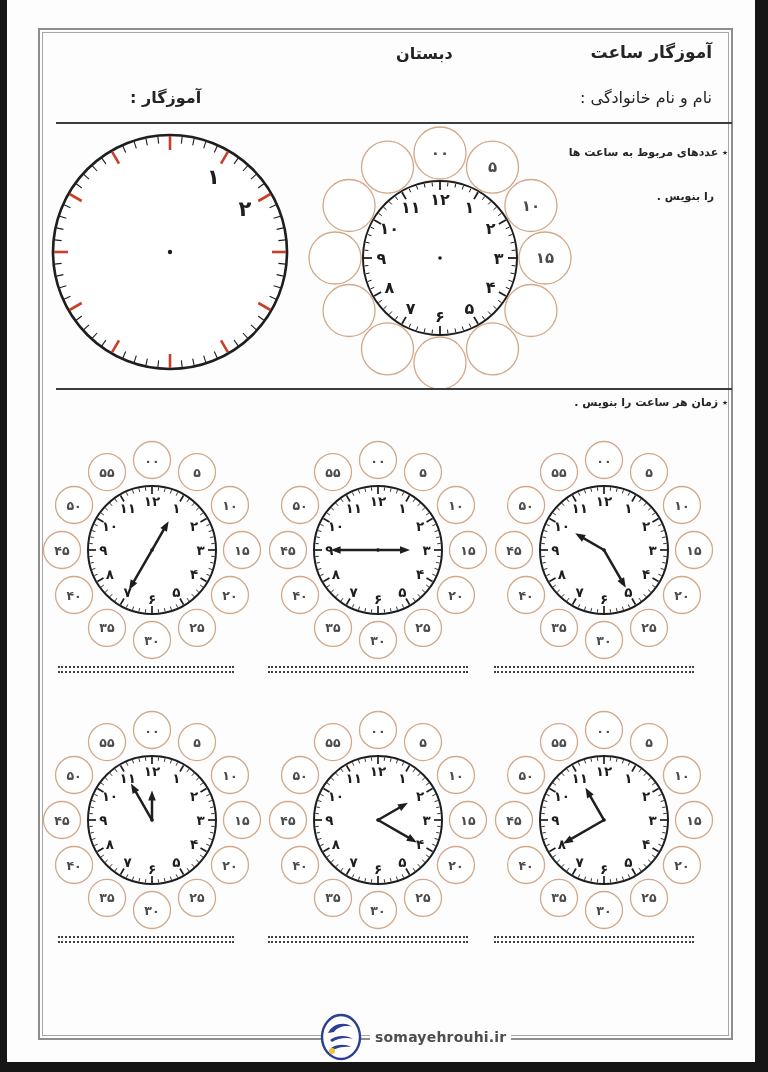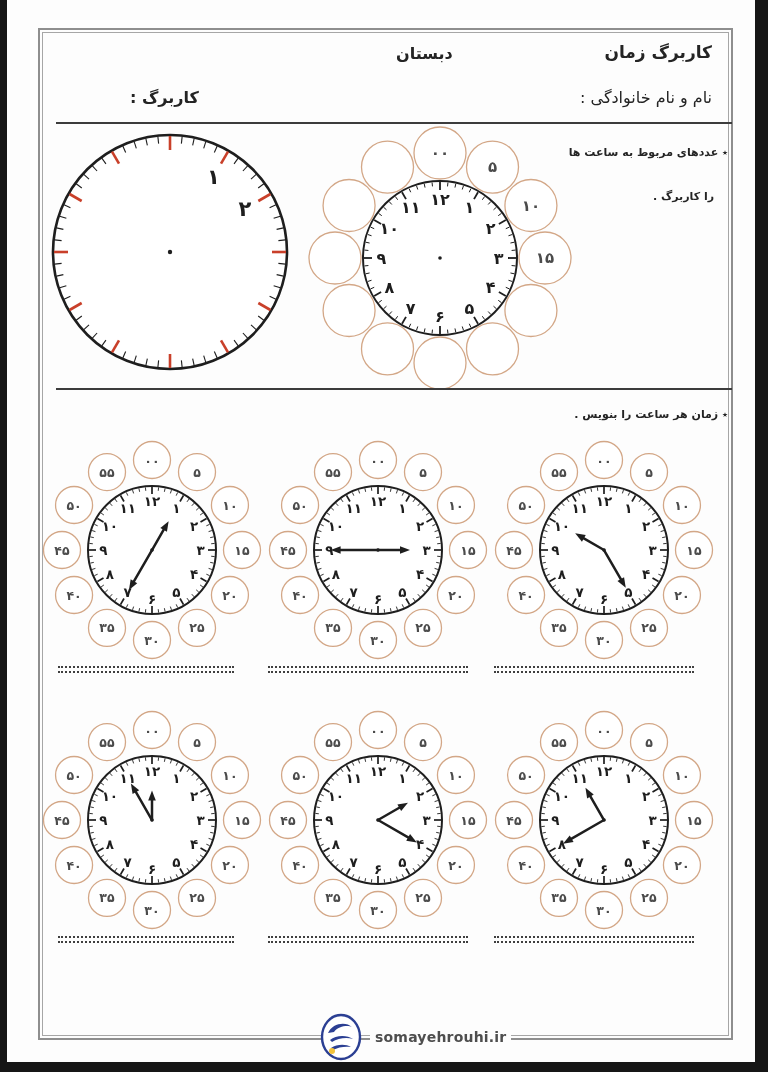--- a/index.html
+++ b/index.html
@@ -17,21 +17,21 @@
   .header-divider{top:122px;}
   .section-divider{top:388px;}
   .t{position:absolute;direction:rtl;white-space:nowrap;}
   .title{right:56px;top:42px;font-size:17px;font-weight:600;}
   .school{left:396px;top:44px;font-size:16px;font-weight:700;}
   .name-label{right:56px;top:88px;font-size:16px;font-weight:400;}
   .teacher-label{left:130px;top:88px;font-size:16px;font-weight:600;}
   .instr{right:40px;font-size:11px;font-weight:700;}
   .instr1a{top:146px;}
   .instr1b{top:190px;padding-left:0;padding-right:14px;}
-  .instr2{top:408px;}
+  .instr2{top:396px;}
   .clock{position:absolute;overflow:visible;}
   .practice{left:50px;top:132px;}
   .example{left:308px;top:126px;}
   .ex0{left:40px;top:438px;}
   .ex1{left:266px;top:438px;}
   .ex2{left:492px;top:438px;}
   .ex3{left:40px;top:708px;}
   .ex4{left:266px;top:708px;}
   .ex5{left:492px;top:708px;}
   .ans{position:absolute;height:3px;border-top:2px dotted #3f3f3f;border-bottom:2px dotted #3f3f3f;}
@@ -49,24 +49,24 @@
 <div class="sheet">
 
   <div class="edge left"></div>
   <div class="edge right"></div>
   <div class="edge bottom"></div>
 
   <div class="frame">
     <div class="frame-in"></div>
   </div>
 
-  <div class="t title">کاربرگ زمان</div>
+  <div class="t title">آموزگار ساعت</div>
   <div class="t school">دبستان</div>
   <div class="t name-label">نام و نام خانوادگی :</div>
-  <div class="t teacher-label">کاربرگ :</div>
+  <div class="t teacher-label">آموزگار :</div>
 
   <div class="divider header-divider"></div>
 
   <svg class="clock practice" width="240" height="240">
       <circle cx="120" cy="120" r="117" fill="#ffffff" stroke="#1e1e1e" stroke-width="2.6"></circle>
       <line x1="120" y1="18" x2="120" y2="4" stroke="#c9402a" stroke-width="2.6"></line>
       <line x1="131.39360249617422" y1="11.597113404858206" x2="132.1253017390478" y2="4.635460137280305" stroke="#1e1e1e" stroke-width="1.1"></line>
       <line x1="142.66237429913576" y1="13.38191152001518" x2="144.1177561348601" y2="6.53487831487854" stroke="#1e1e1e" stroke-width="1.1"></line>
       <line x1="153.68285238686926" y1="16.334839723828267" x2="155.8459713474939" y2="9.677444109762192" stroke="#1e1e1e" stroke-width="1.1"></line>
       <line x1="164.3342940952622" y1="20.423545116956504" x2="167.1814505967928" y2="14.0287269134583" stroke="#1e1e1e" stroke-width="1.1"></line>
@@ -217,21 +217,21 @@
       <text x="132" y="190.52" text-anchor="middle" dominant-baseline="central" font-size="16" font-weight="600" fill="#1e1e1e">۶</text>
       <text x="102.74" y="182.67980662946536" text-anchor="middle" dominant-baseline="central" font-size="16" font-weight="600" fill="#1e1e1e">۷</text>
       <text x="81.32019337053467" y="161.26000000000002" text-anchor="middle" dominant-baseline="central" font-size="16" font-weight="600" fill="#1e1e1e">۸</text>
       <text x="73.47999999999999" y="132" text-anchor="middle" dominant-baseline="central" font-size="16" font-weight="600" fill="#1e1e1e">۹</text>
       <text x="81.32019337053465" y="102.74" text-anchor="middle" dominant-baseline="central" font-size="16" font-weight="600" fill="#1e1e1e">۱۰</text>
       <text x="102.73999999999998" y="81.32019337053467" text-anchor="middle" dominant-baseline="central" font-size="16" font-weight="600" fill="#1e1e1e">۱۱</text>
       <circle cx="132" cy="132" r="1.8" fill="#1e1e1e"></circle>
     </svg>
 
   <div class="t instr instr1a">٭ عددهای مربوط به ساعت ها</div>
-  <div class="t instr instr1b">را کاربرگ .</div>
+  <div class="t instr instr1b">را بنویس .</div>
 
   <div class="divider section-divider"></div>
 
   <div class="t instr instr2">٭ زمان هر ساعت را بنویس .</div>
 
   <svg class="clock ex0" width="224" height="224">
       <circle cx="112" cy="22" r="18.5" fill="#ffffff" stroke="#d3a787" stroke-width="1.3"></circle>
       <text x="112" y="22" text-anchor="middle" dominant-baseline="central" font-size="12.5" font-weight="600" fill="#4b4b4b">۰۰</text>
       <circle cx="157" cy="34.05771365940052" r="18.5" fill="#ffffff" stroke="#d3a787" stroke-width="1.3"></circle>
       <text x="157" y="34.05771365940052" text-anchor="middle" dominant-baseline="central" font-size="12.5" font-weight="600" fill="#4b4b4b">۵</text>

